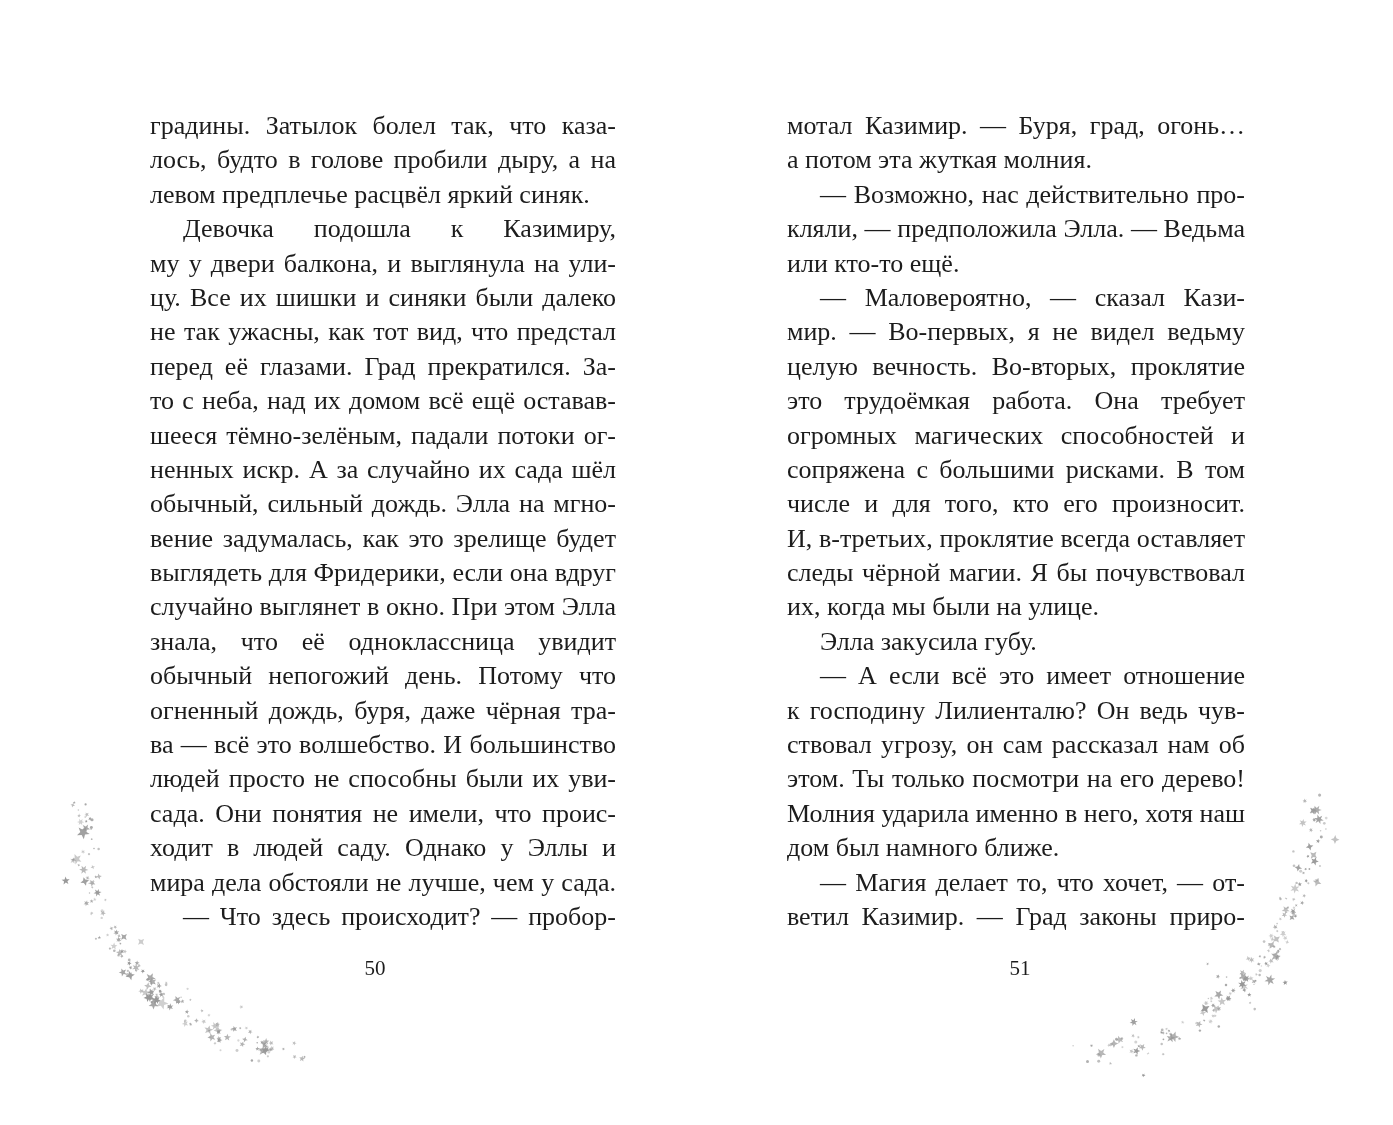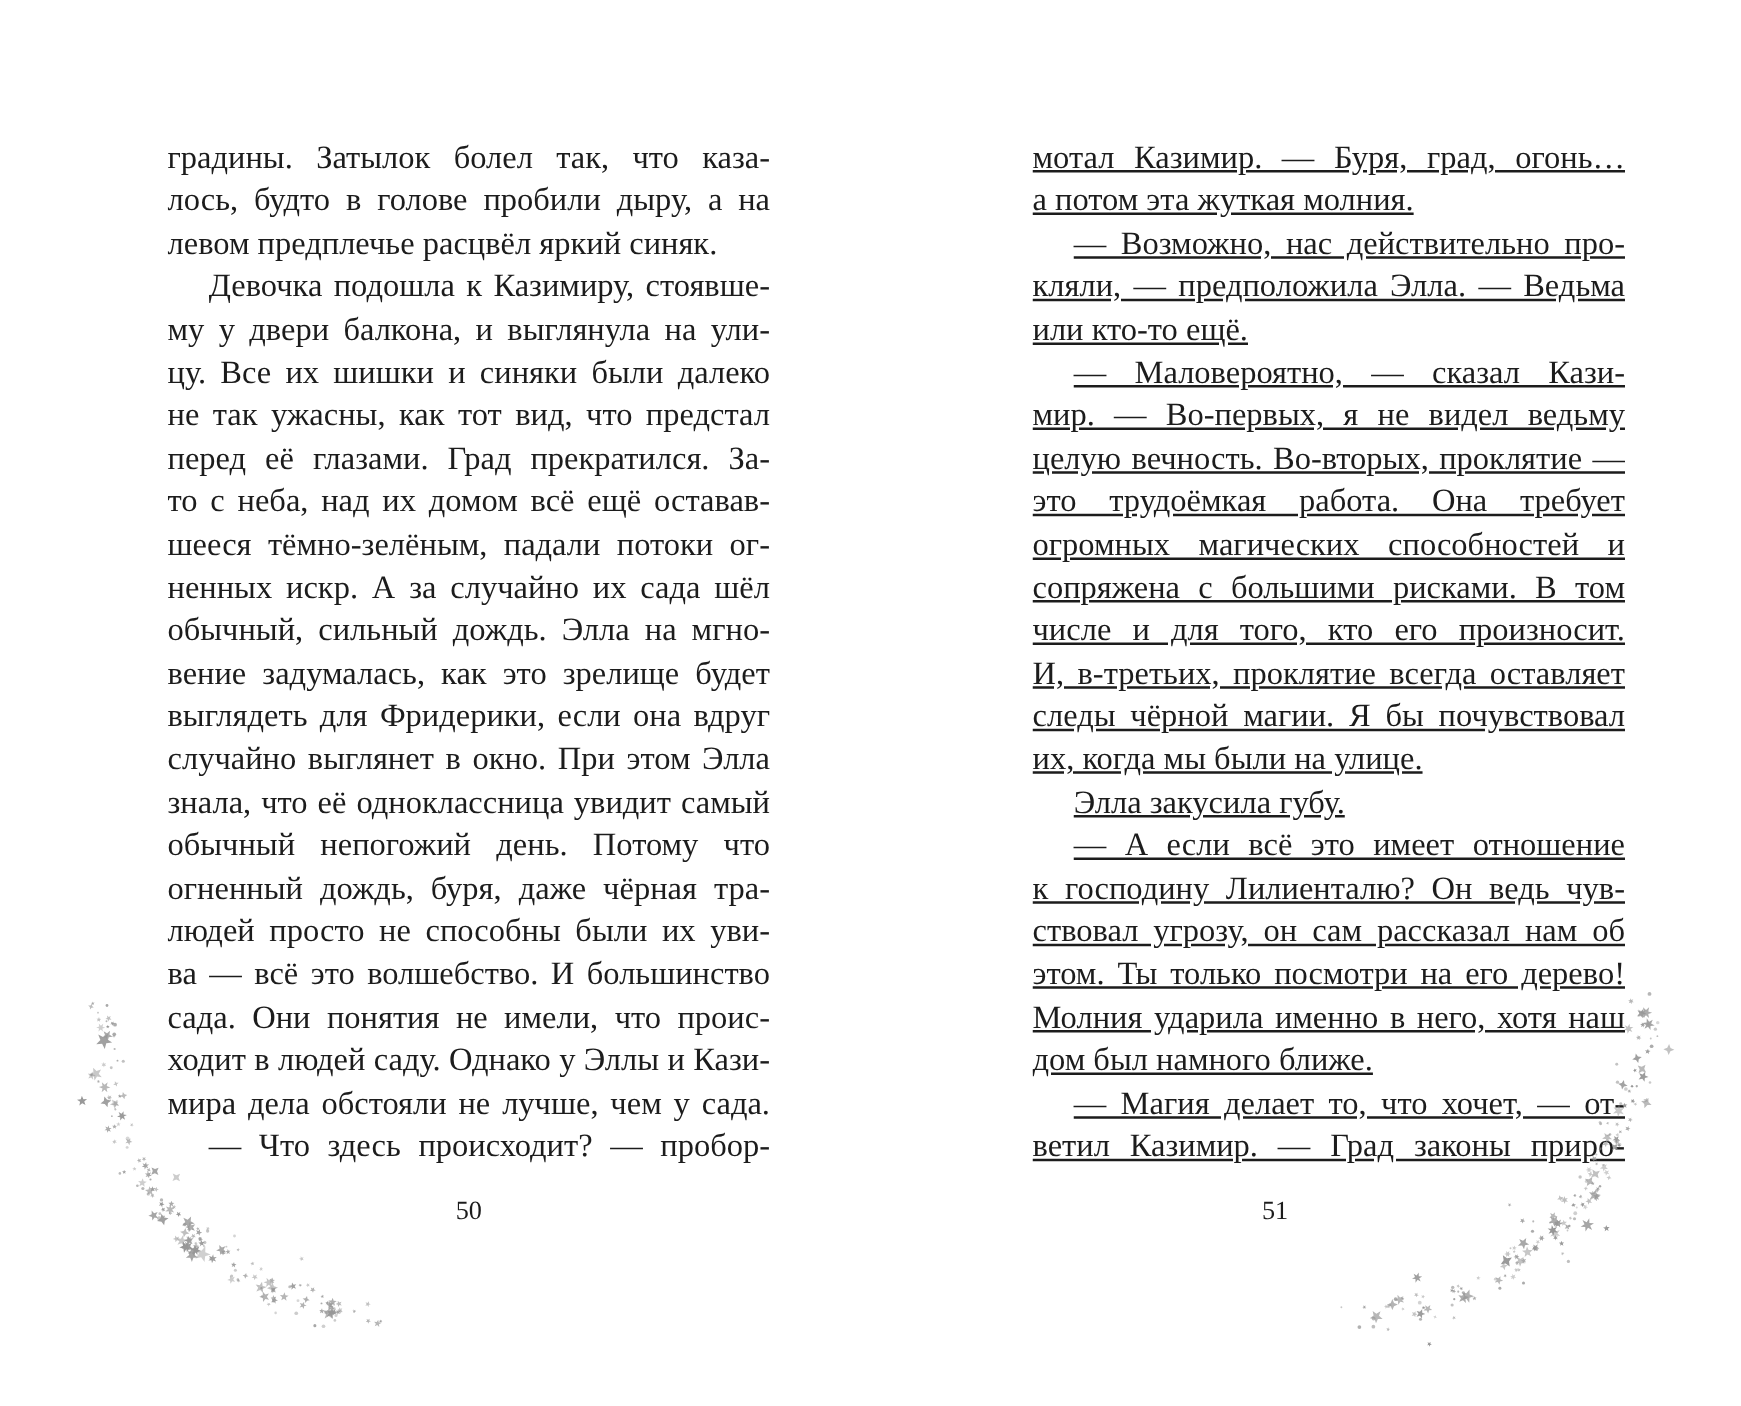--- a/index.html
+++ b/index.html
@@ -18,26 +18,27 @@
     font-family: "Liberation Serif", "DejaVu Serif", serif;
     color: #1c1c1c;
   }
   .text-block {
     position: absolute;
     top: 109px;
     font-size: 26px;
     line-height: 34.4px;
   }
   .text-block.left  { left: 134px; width: 482px; }
-  .text-block.right { left: 826px; width: 474px; text-decoration: underline; }
+  .text-block.right { left: 771px; width: 474px; }
   .line {
     height: 34.4px;
     overflow: hidden;
     text-align: justify;
     text-align-last: justify;
+    margin-left: 16px;
   }
   .line.last {
     text-align-last: left;
   }
   .line.indent {
     padding-left: 33px;
   }
   .page-number {
     position: absolute;
     top: 951px;
@@ -74,22 +75,22 @@
       <div class="line">то с неба, над их домом всё ещё оставав-</div>
       <div class="line">шееся тёмно-зелёным, падали потоки ог-</div>
       <div class="line">ненных искр. А за случайно их сада шёл</div>
       <div class="line">обычный, сильный дождь. Элла на мгно-</div>
       <div class="line">вение задумалась, как это зрелище будет</div>
       <div class="line">выглядеть для Фридерики, если она вдруг</div>
       <div class="line">случайно выглянет в окно. При этом Элла</div>
       <div class="line">знала, что её одноклассница увидит самый</div>
       <div class="line">обычный непогожий день. Потому что</div>
       <div class="line">огненный дождь, буря, даже чёрная тра-</div>
+      <div class="line">ва — всё это волшебство. И большинство</div>
       <div class="line">людей просто не способны были их уви-</div>
-      <div class="line">ва — всё это волшебство. И большинство</div>
       <div class="line">сада. Они понятия не имели, что проис-</div>
       <div class="line">ходит в людей саду. Однако у Эллы и Кази-</div>
       <div class="line">мира дела обстояли не лучше, чем у сада.</div>
       <div class="line indent">— Что здесь происходит? — пробор-</div>
     </div>
 
   <div class="text-block right">
       <div class="line">мотал Казимир. — Буря, град, огонь…</div>
       <div class="line last">а потом эта жуткая молния.</div>
       <div class="line indent">— Возможно, нас действительно про-</div>

